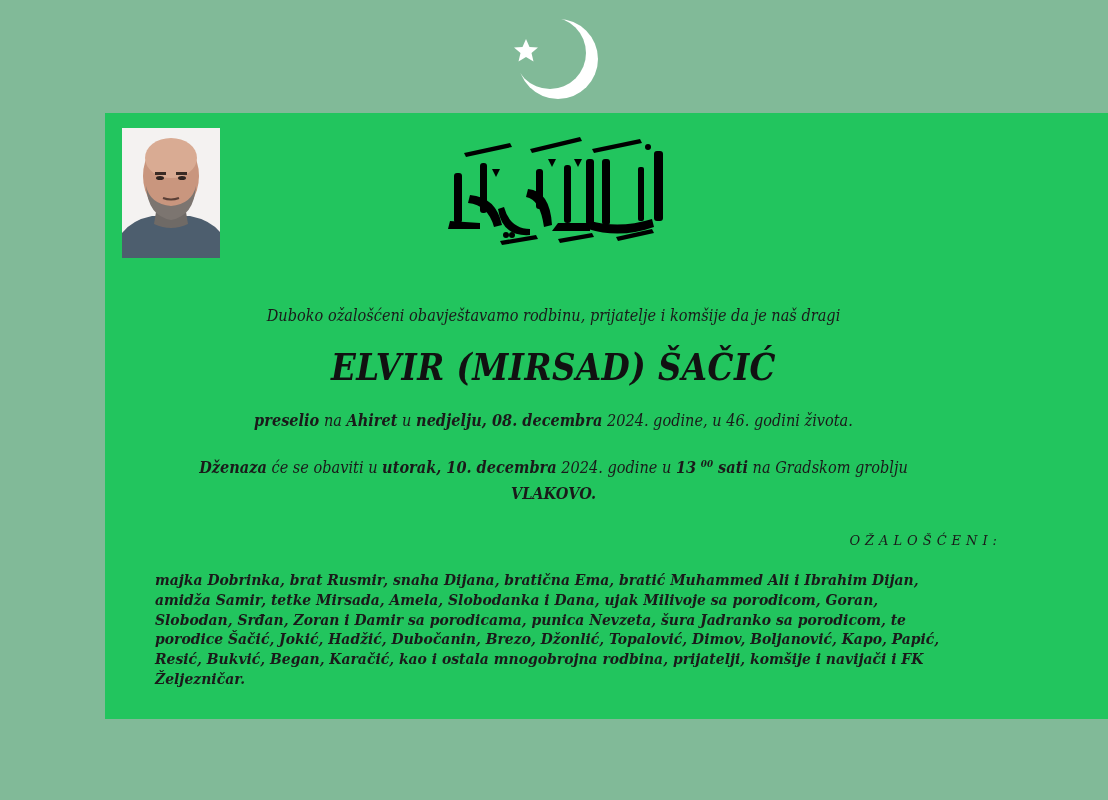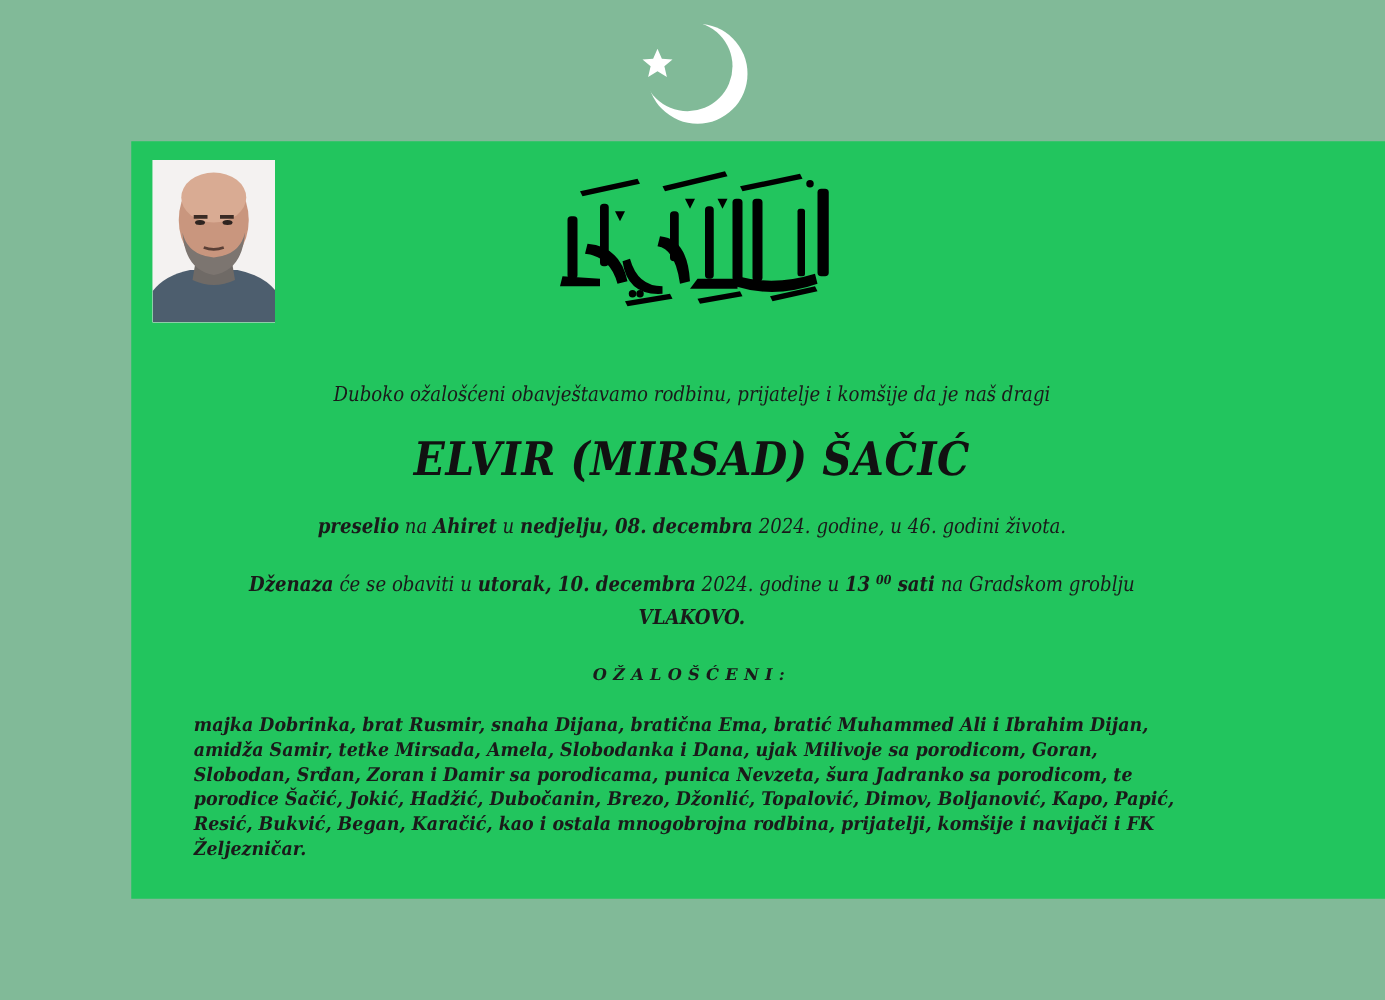--- a/index.html
+++ b/index.html
@@ -38,22 +38,22 @@
       position: absolute; left: 0; width: 897px; text-align: center;
       font-family: "DejaVu Serif", serif; font-style: italic;
       font-size: 16.5px; color: #1a1a1a; transform: scaleX(0.88);
     }
     .line b { font-weight: bold; }
     .l1 { top: 298px; }
     .l2 { top: 345px; }
     .l3 { top: 371px; }
     sup { font-size: 10px; font-weight: bold; vertical-align: 6px; }
     .mourners-head {
-      position: absolute; left: 0; top: 420px; width: 897px; text-align: center;
-      font-family: "DejaVu Serif", serif; font-style: italic; font-weight: bold;
+      position: absolute; left: 0; top: 420px; width: 897px; text-align: right;
+      font-family: "DejaVu Serif", serif; font-style: italic; font-weight: normal;
       font-size: 13px; letter-spacing: 5px; color: #1a1a1a;
     }
     .mourners {
       position: absolute; left: 20px; top: 458px; width: 857px; text-align: left;
       font-family: "DejaVu Serif", serif; font-style: italic; font-weight: bold;
       font-size: 15px; line-height: 19.8px; color: #1a1a1a;
     }
     .mourners .ml { display: block; white-space: nowrap; transform: scaleX(0.93); }
   </style>
 </head>

